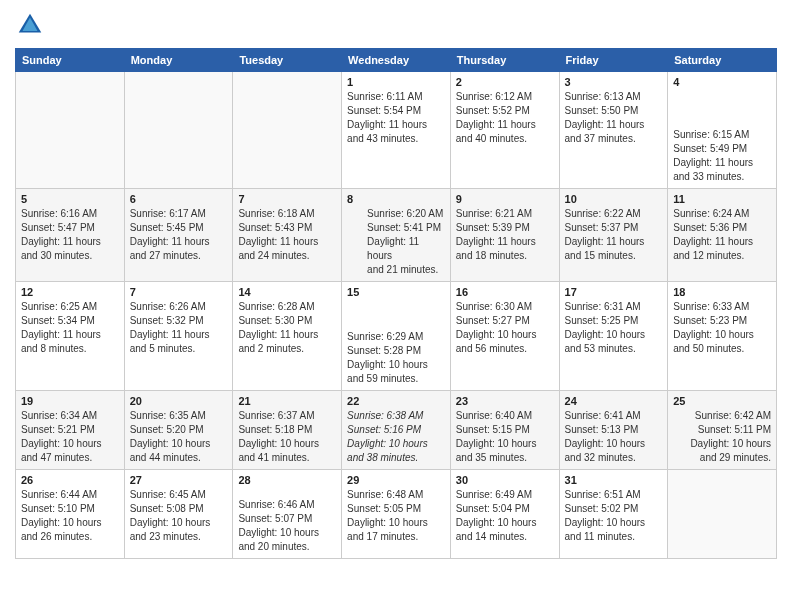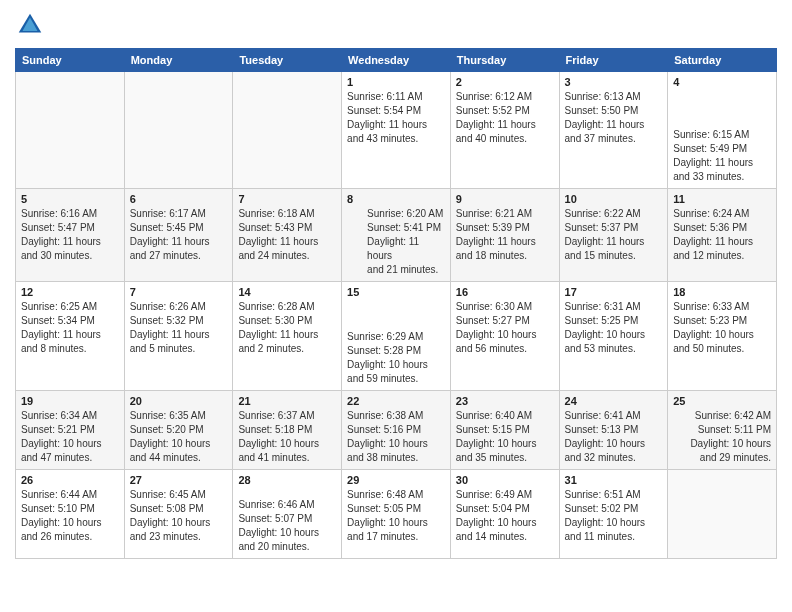--- a/index.html
+++ b/index.html
@@ -277,21 +277,21 @@
           </td>
           <td>
             <div class="day-num">21</div>
             <div class="day-info" style="white-space: pre-line;">Sunrise: 6:37 AM
 Sunset: 5:18 PM
 Daylight: 10 hours
 and 41 minutes.</div>
           </td>
           <td>
             <div class="day-num">22</div>
-            <div class="day-info" style="white-space: pre-line;">Sunrise: 6:38 AM
+            <div class="day-info" style="white-space: pre-line; font-style: italic;">Sunrise: 6:38 AM
 Sunset: 5:16 PM
 Daylight: 10 hours
 and 38 minutes.</div>
           </td>
           <td>
             <div class="day-num">23</div>
             <div class="day-info" style="white-space: pre-line;">Sunrise: 6:40 AM
 Sunset: 5:15 PM
 Daylight: 10 hours
 and 35 minutes.</div>

